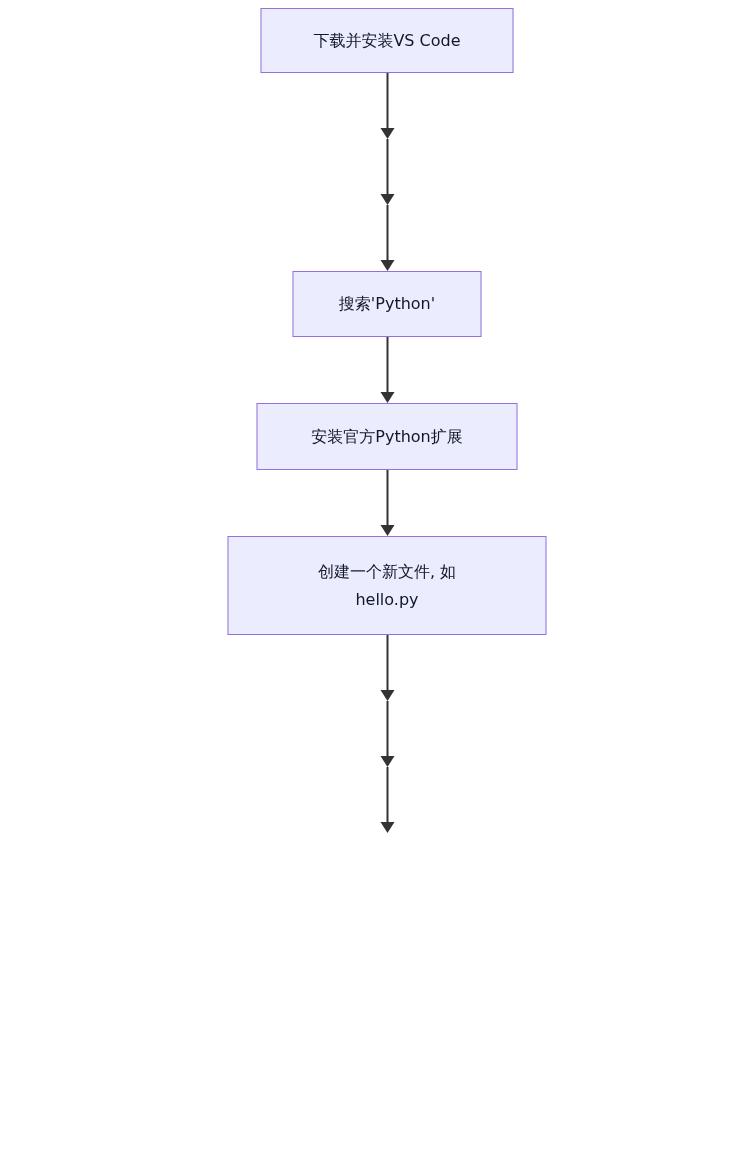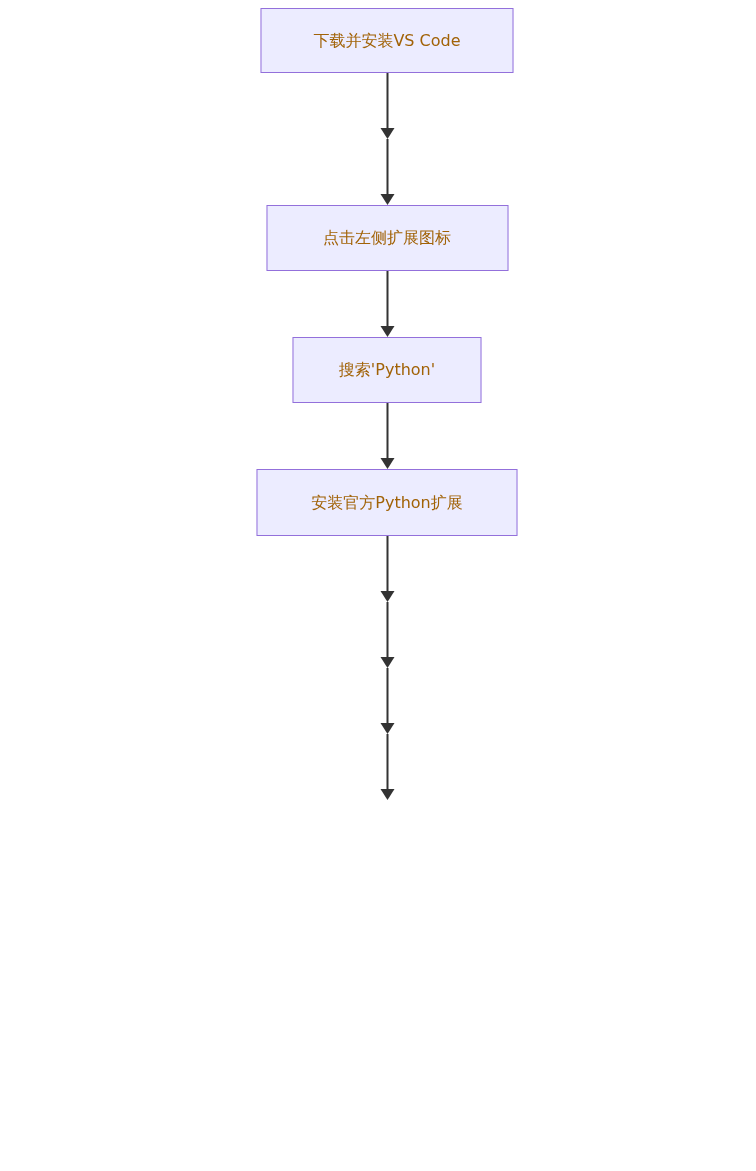--- a/index.html
+++ b/index.html
@@ -20,21 +20,21 @@
     top: 8px;
     transform: translateX(-50%);
     display: flex;
     flex-direction: column;
     align-items: center;
   }
   .node {
     box-sizing: border-box;
     background: #ECECFF;
     border: 1px solid #9370DB;
-    color: #a16207;
+    color: #0f172a;
     font-size: 16px;
     line-height: 1.7;
     display: flex;
     align-items: center;
     justify-content: center;
     text-align: center;
     padding: 4px 22px;
   }
   .node-label {
     white-space: pre-line;
@@ -72,23 +72,20 @@
     <div class="edge-line"></div>
     <div class="edge-head"></div>
   </div>
 
 
   <div class="edge">
     <div class="edge-line"></div>
     <div class="edge-head"></div>
   </div>
 
-  <div class="node" style="min-width:242px;min-height:66px">
-    <span class="node-label">点击左侧扩展图标</span>
-  </div>
 
   <div class="edge">
     <div class="edge-line"></div>
     <div class="edge-head"></div>
   </div>
 
   <div class="node" style="min-width:189px;min-height:66px">
     <span class="node-label">搜索'Python'</span>
   </div>
 
@@ -99,20 +96,24 @@
 
   <div class="node" style="min-width:261px;min-height:67px">
     <span class="node-label">安装官方Python扩展</span>
   </div>
 
   <div class="edge">
     <div class="edge-line"></div>
     <div class="edge-head"></div>
   </div>
 
+  <div class="node" style="min-width:319px;min-height:99px">
+    <span class="node-label">创建一个新文件, 如
+hello.py</span>
+  </div>
 
   <div class="edge">
     <div class="edge-line"></div>
     <div class="edge-head"></div>
   </div>
 
 
   <div class="edge">
     <div class="edge-line"></div>
     <div class="edge-head"></div>

